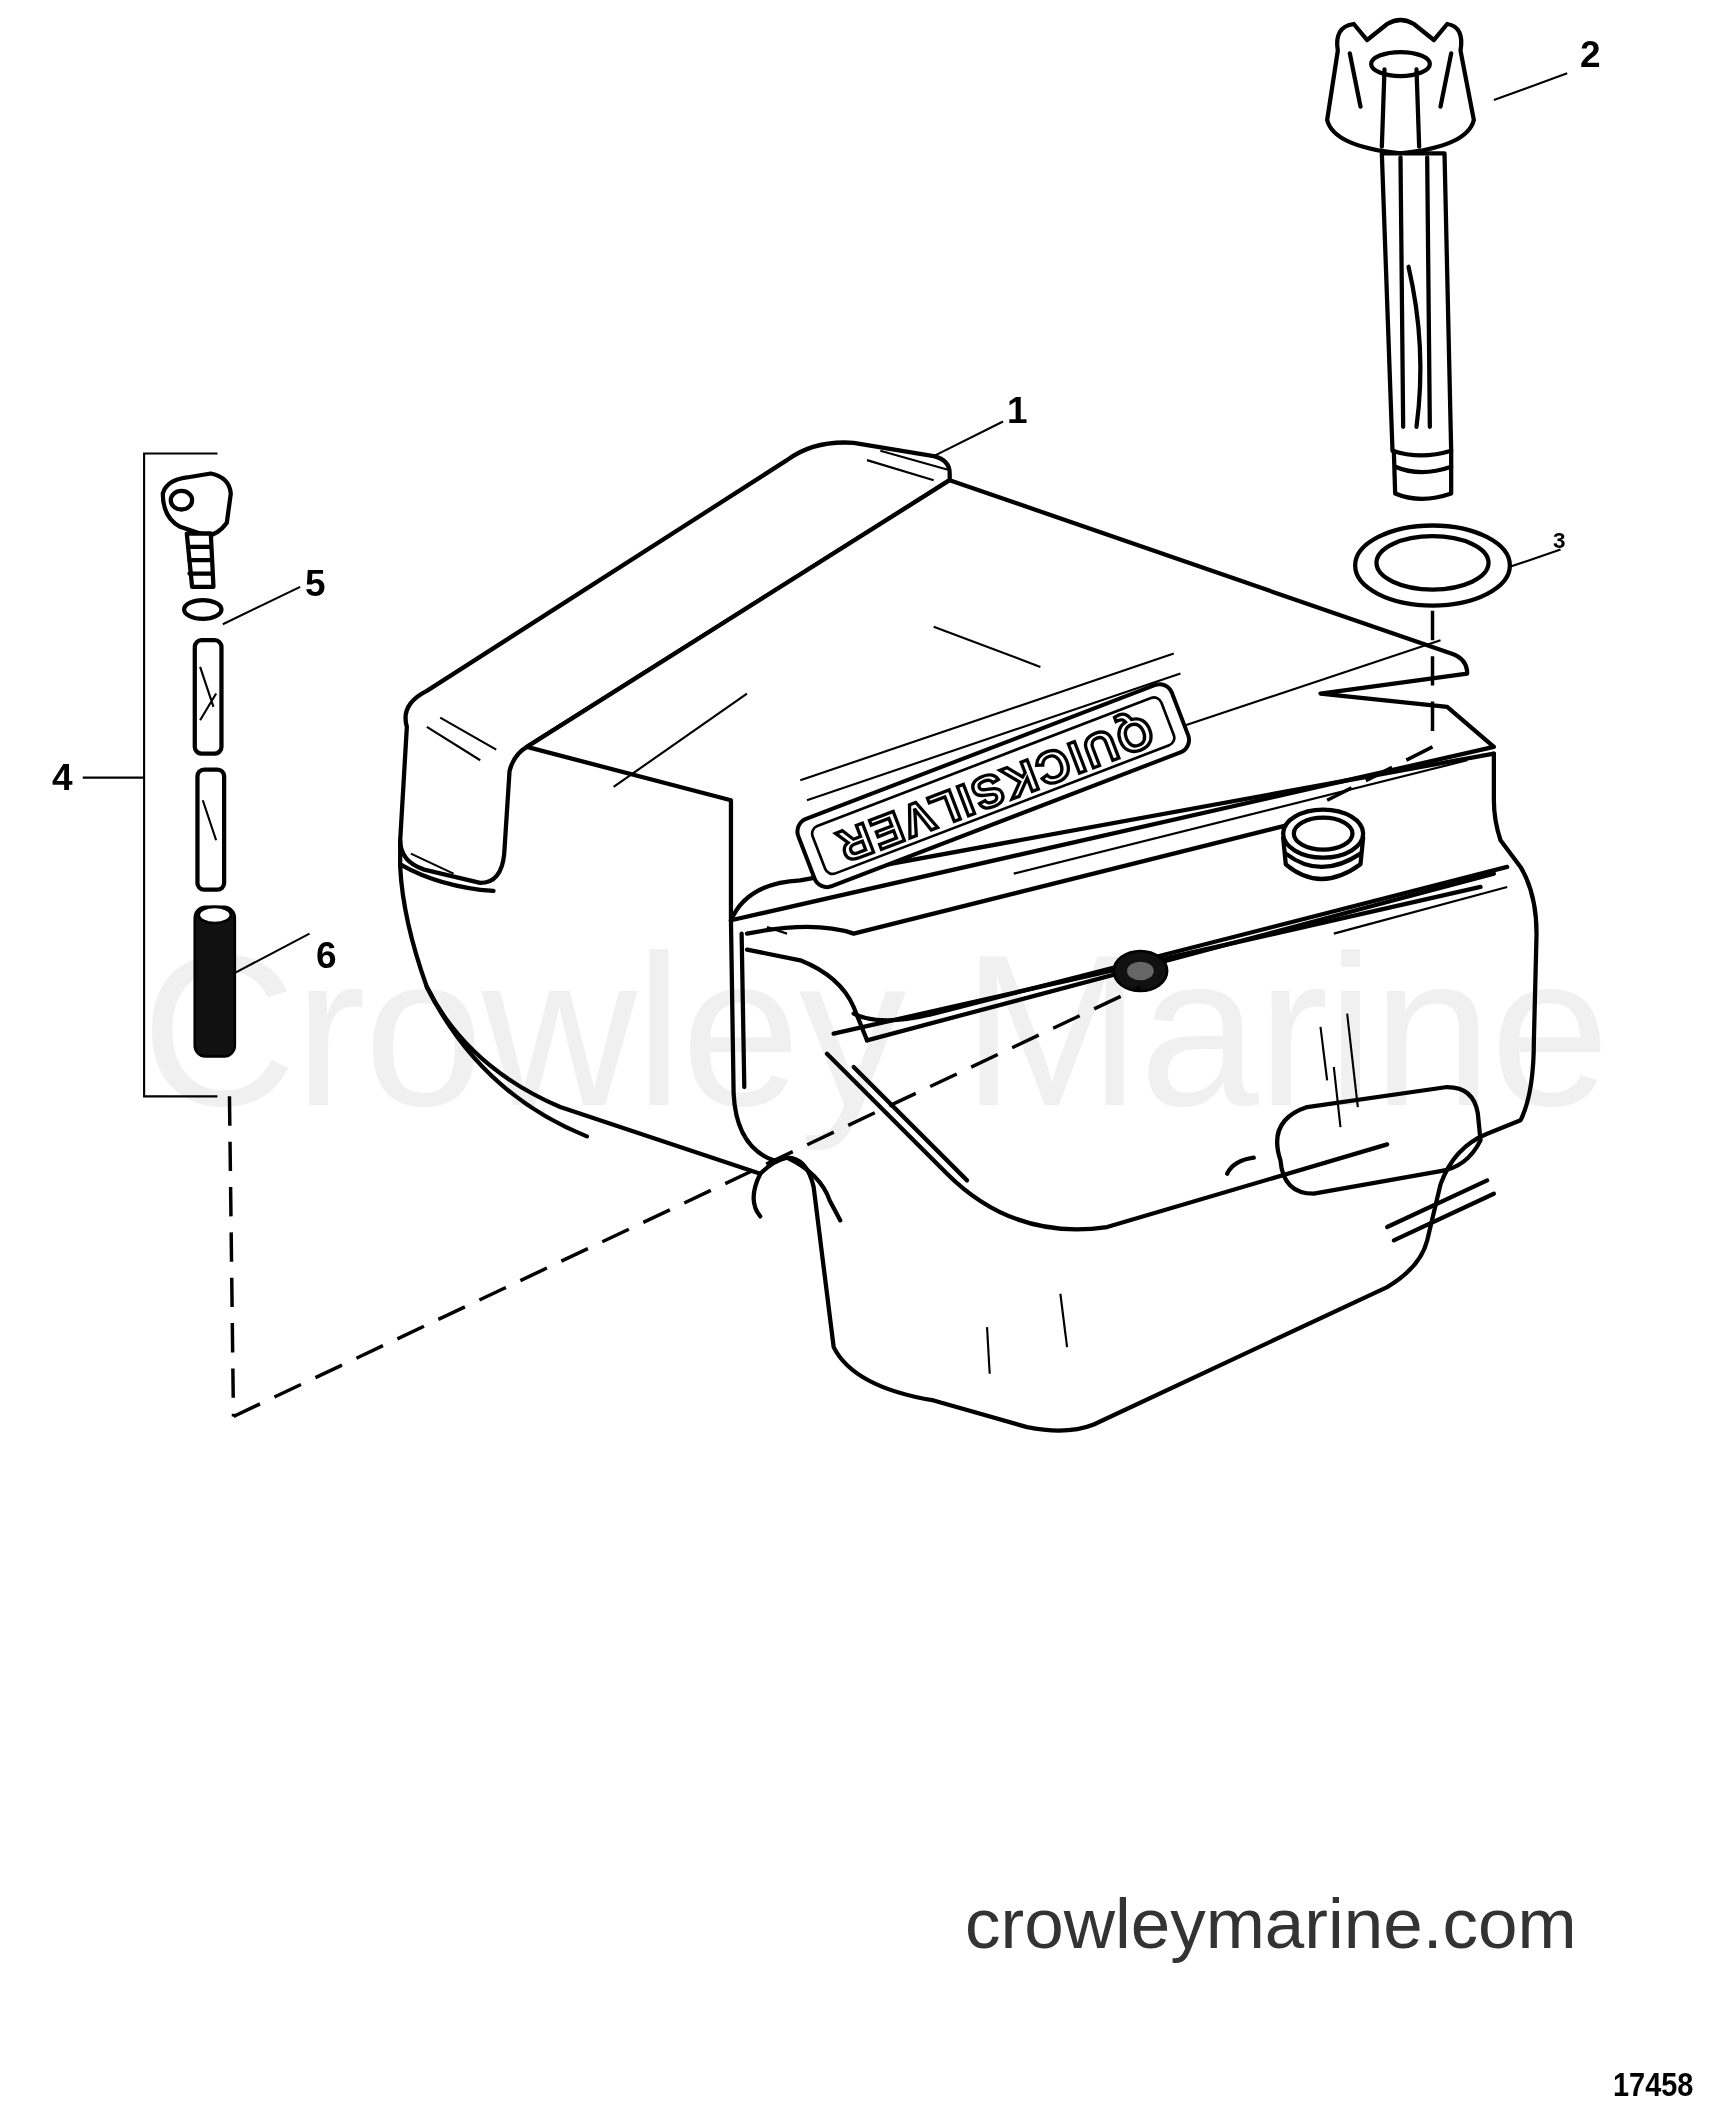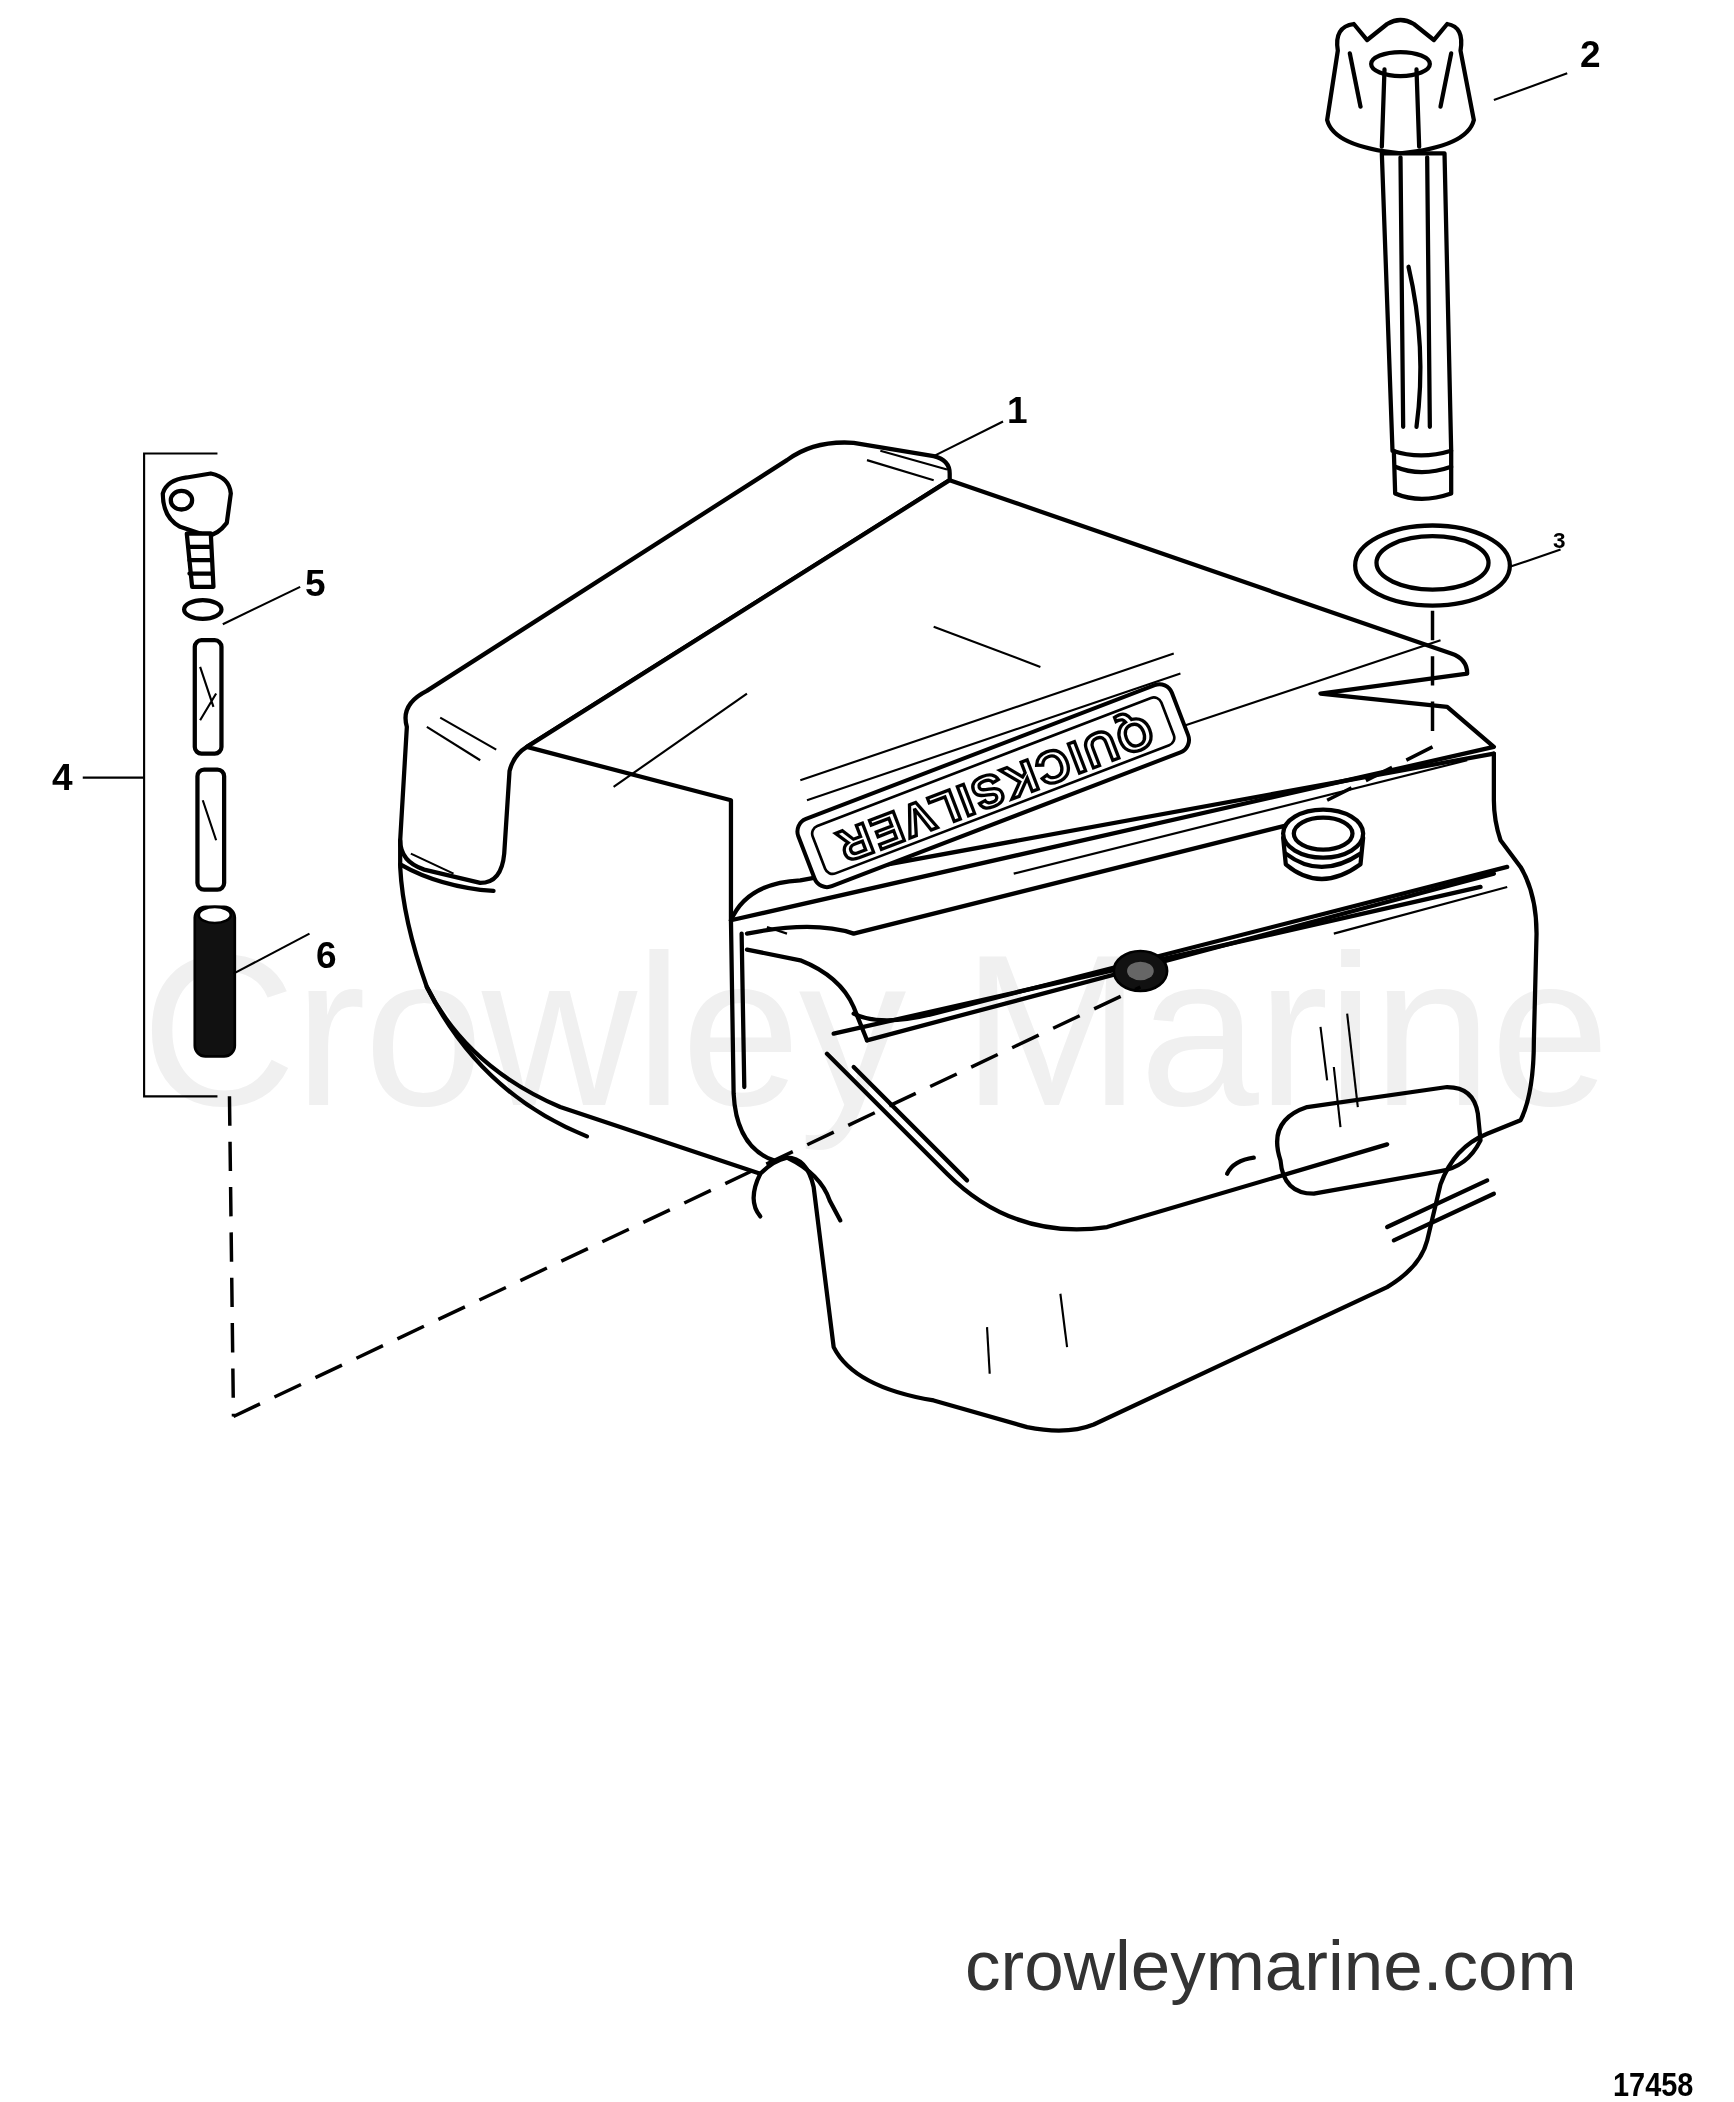--- a/index.html
+++ b/index.html
@@ -2,21 +2,21 @@
 <html style="font-size:15px"><head>
 <meta charset="utf-8">
 <style>
   html, body { margin:0; padding:0; background:#ffffff; }
   body { width:1734px; height:2102px; position:relative; overflow:hidden; font-family:"Liberation Sans", sans-serif; }
   #diagram { position:absolute; left:0; top:0; width:1734px; height:2102px; }
   .callout { position:absolute; font-family:"Liberation Sans", sans-serif; font-weight:bold; color:#000; line-height:1; }
   .callout.big { font-size:37px; }
   .callout.small { font-size:22.5px; }
   #watermark { position:absolute; left:141px; top:923px; font-size:215px; color:#f0f0f0; white-space:nowrap; letter-spacing:-1.9px; line-height:1; }
-  #site-url { position:absolute; left:965px; top:1930px; font-size:71px; color:#333333; white-space:nowrap; line-height:1; }
+  #site-url { position:absolute; left:965px; top:1888px; font-size:71px; color:#333333; white-space:nowrap; line-height:1; }
   #diagram-number { position:absolute; left:1613px; top:2067px; font-size:34px; font-weight:bold; color:#000; transform:scaleX(0.85); transform-origin:left top; line-height:1; }
   .stroke { fill:none; stroke:#000; stroke-width:3.2; stroke-linecap:round; stroke-linejoin:round; }
   .thin { fill:none; stroke:#000; stroke-width:1.6; }
   .dash { fill:none; stroke:#000; stroke-width:2.6; stroke-dasharray:22 12; }
   .fillw { fill:#fff; stroke:#000; stroke-width:3.2; stroke-linejoin:round; }
   .fillb { fill:#111; stroke:#000; stroke-width:2; }
 </style>
 </head>
 <body>
 

